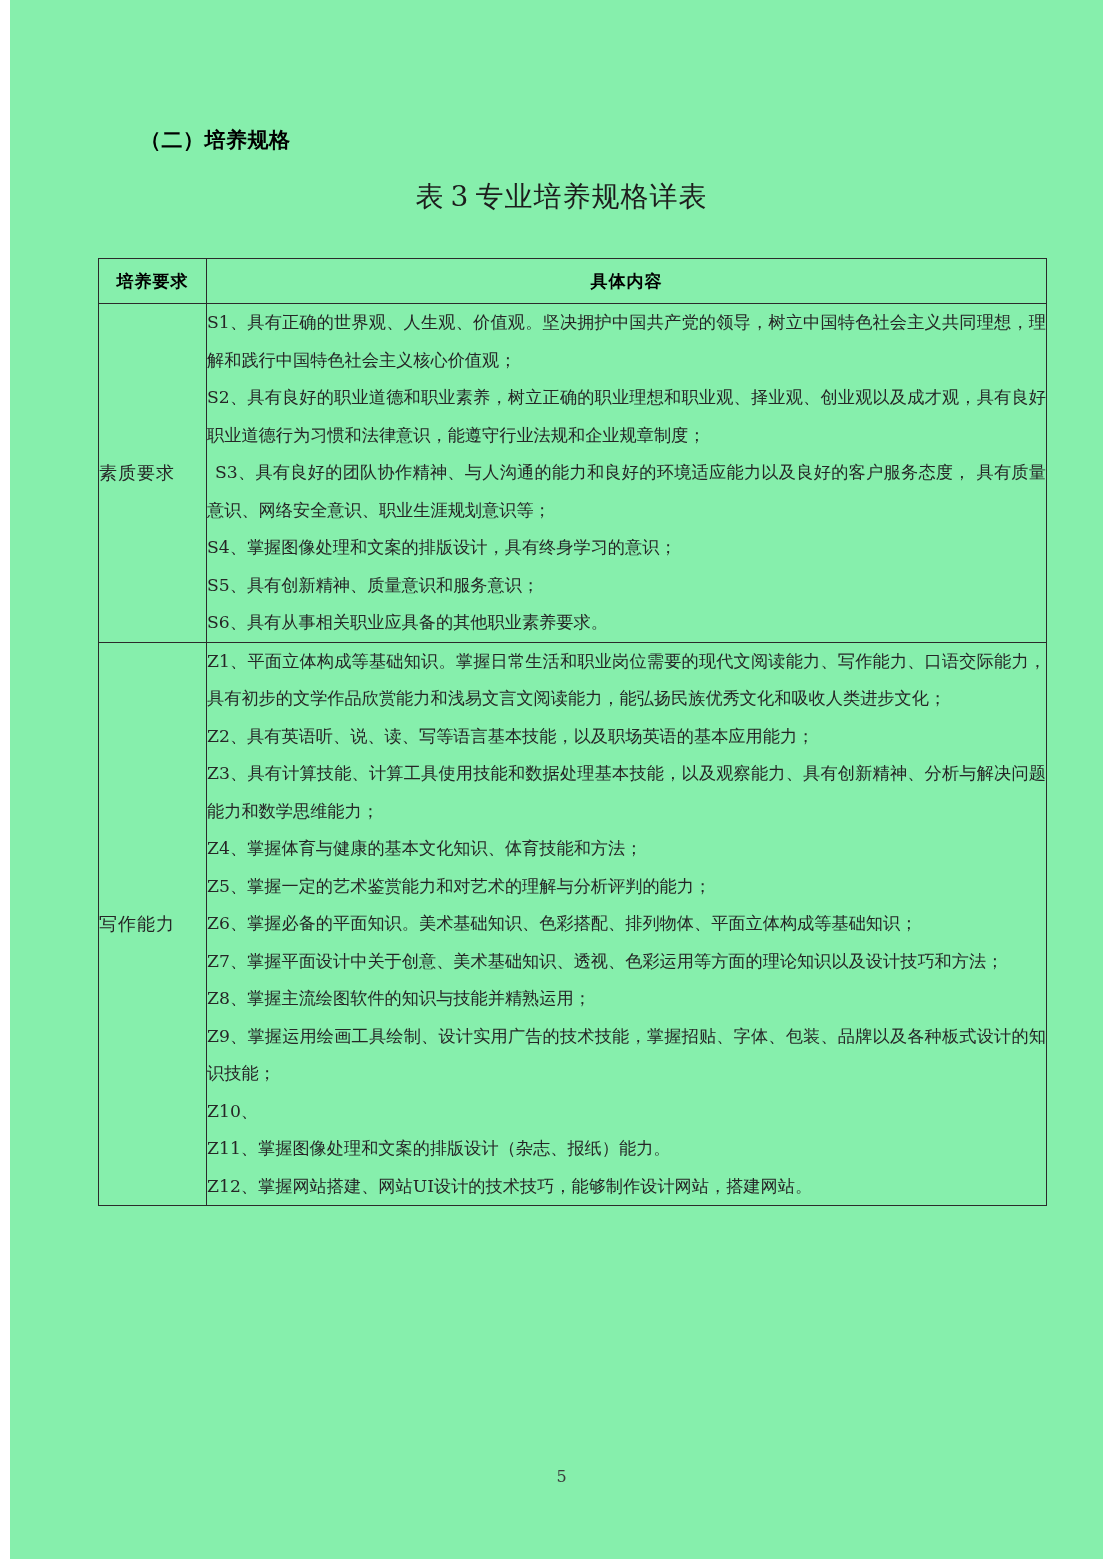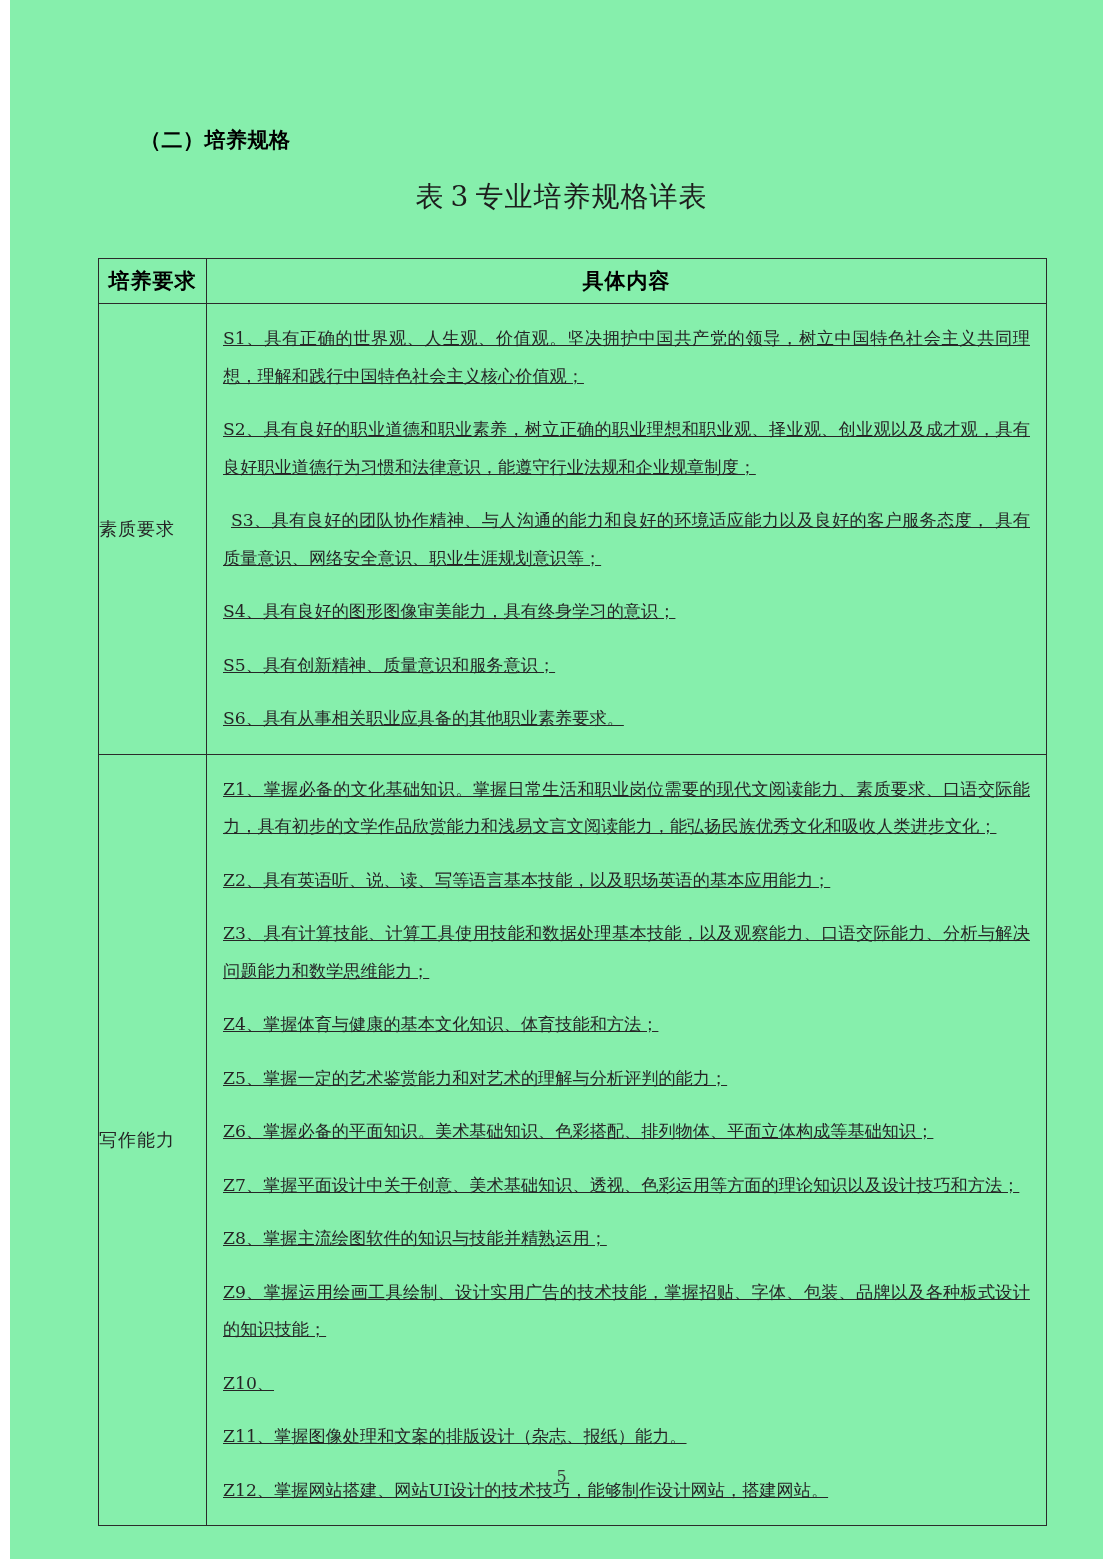--- a/index.html
+++ b/index.html
@@ -70,21 +70,21 @@
   }
 
   .col-req { width: 108px; }
   .col-content { width: 840px; }
 
   .head-cell {
     height: 44px;
     text-align: center;
     font-family: "DejaVu Sans", "Liberation Sans", sans-serif;
     font-weight: bold;
-    font-size: 21px;
+    font-size: 17px;
     letter-spacing: 1px;
     color: #000;
   }
 
   .req-cell {
     text-align: left;
     font-size: 18px;
     letter-spacing: 1px;
     color: #262626;
     font-family: "DejaVu Serif", "Liberation Serif", serif;
@@ -93,25 +93,24 @@
   .content-cell {
     padding: 10px 10px 10px 14px;
     font-size: 17.2px;
     line-height: 2.18;
     color: #262626;
     text-align: justify;
     text-justify: inter-character;
   }
 
   .content-cell p {
-    margin: 16px;
+    margin: 0;
     padding: 0;
     text-align: justify;
     text-justify: inter-character;
-    text-decoration: underline;
   }
 
   .content-cell p.indent-sp {
     text-indent: 8px;
   }
 
   
   .page-number {
     position: absolute;
     left: 0;
@@ -144,32 +143,32 @@
         <th class="head-cell">培养要求</th>
         <th class="head-cell">具体内容</th>
       </tr>
 
       <tr>
         <td class="req-cell">素质要求</td>
         <td class="content-cell">
           <p>S1、具有正确的世界观、人生观、价值观。坚决拥护中国共产党的领导，树立中国特色社会主义共同理想，理解和践行中国特色社会主义核心价值观；</p>
           <p>S2、具有良好的职业道德和职业素养，树立正确的职业理想和职业观、择业观、创业观以及成才观，具有良好职业道德行为习惯和法律意识，能遵守行业法规和企业规章制度；</p>
           <p class="indent-sp"> S3、具有良好的团队协作精神、与人沟通的能力和良好的环境适应能力以及良好的客户服务态度，   具有质量意识、网络安全意识、职业生涯规划意识等；</p>
-          <p>S4、具有良好的图形图像审美能力，具有终身学习的意识；</p>
+          <p>S4、掌握图像处理和文案的排版设计，具有终身学习的意识；</p>
           <p>S5、具有创新精神、质量意识和服务意识；</p>
           <p>S6、具有从事相关职业应具备的其他职业素养要求。</p>
         </td>
       </tr>
 
       <tr>
         <td class="req-cell">写作能力</td>
         <td class="content-cell">
-          <p>Z1、掌握必备的文化基础知识。掌握日常生活和职业岗位需要的现代文阅读能力、素质要求、口语交际能力，具有初步的文学作品欣赏能力和浅易文言文阅读能力，能弘扬民族优秀文化和吸收人类进步文化；</p>
+          <p>Z1、平面立体构成等基础知识。掌握日常生活和职业岗位需要的现代文阅读能力、写作能力、口语交际能力，具有初步的文学作品欣赏能力和浅易文言文阅读能力，能弘扬民族优秀文化和吸收人类进步文化；</p>
           <p>Z2、具有英语听、说、读、写等语言基本技能，以及职场英语的基本应用能力；</p>
-          <p>Z3、具有计算技能、计算工具使用技能和数据处理基本技能，以及观察能力、口语交际能力、分析与解决问题能力和数学思维能力；</p>
+          <p>Z3、具有计算技能、计算工具使用技能和数据处理基本技能，以及观察能力、具有创新精神、分析与解决问题能力和数学思维能力；</p>
           <p>Z4、掌握体育与健康的基本文化知识、体育技能和方法；</p>
           <p>Z5、掌握一定的艺术鉴赏能力和对艺术的理解与分析评判的能力；</p>
           <p>Z6、掌握必备的平面知识。美术基础知识、色彩搭配、排列物体、平面立体构成等基础知识；</p>
           <p>Z7、掌握平面设计中关于创意、美术基础知识、透视、色彩运用等方面的理论知识以及设计技巧和方法；</p>
           <p>Z8、掌握主流绘图软件的知识与技能并精熟运用；</p>
           <p>Z9、掌握运用绘画工具绘制、设计实用广告的技术技能，掌握招贴、字体、包装、品牌以及各种板式设计的知识技能；</p>
           <p>Z10、</p>
           <p>Z11、掌握图像处理和文案的排版设计（杂志、报纸）能力。</p>
           <p>Z12、掌握网站搭建、网站UI设计的技术技巧，能够制作设计网站，搭建网站。</p>
         </td>

